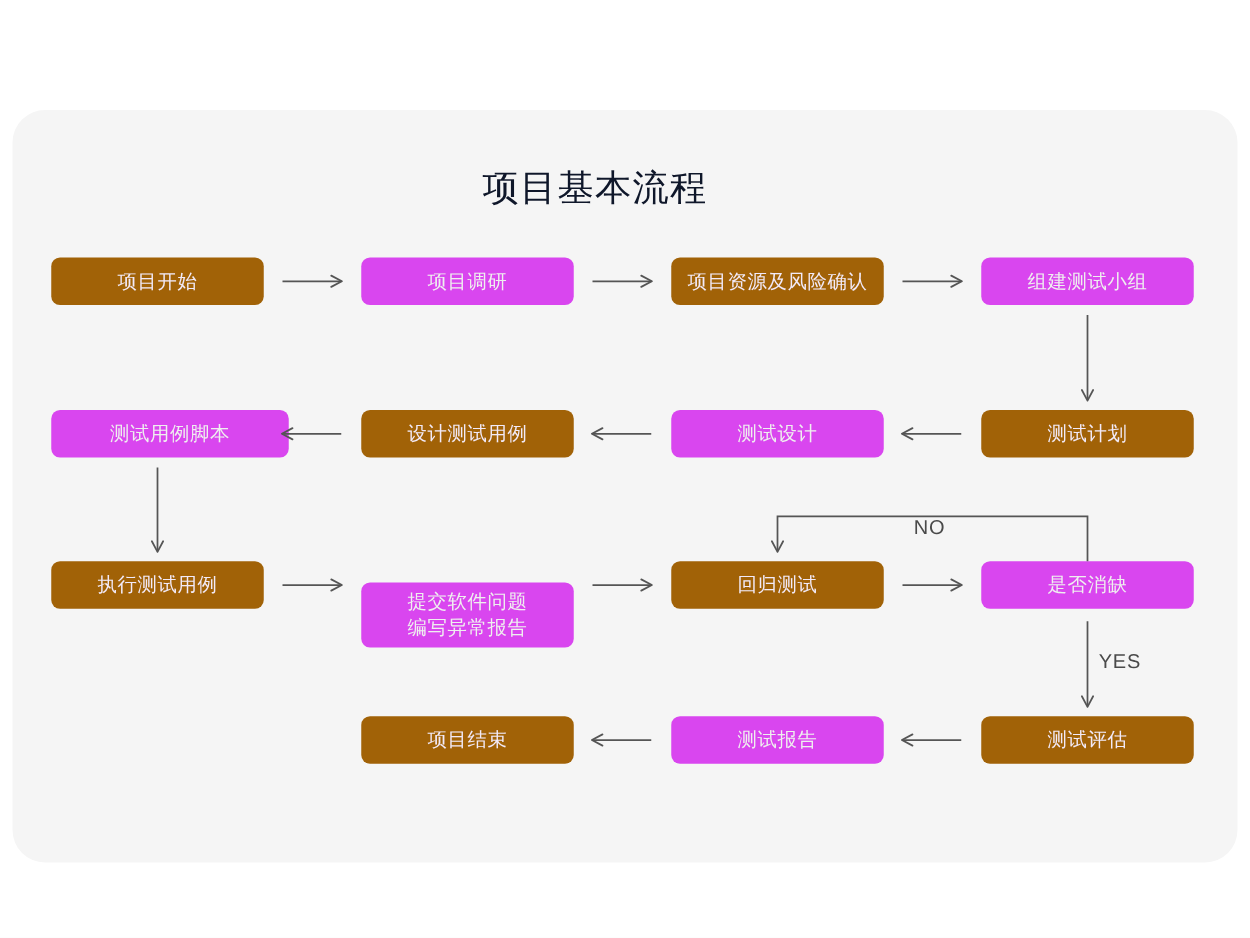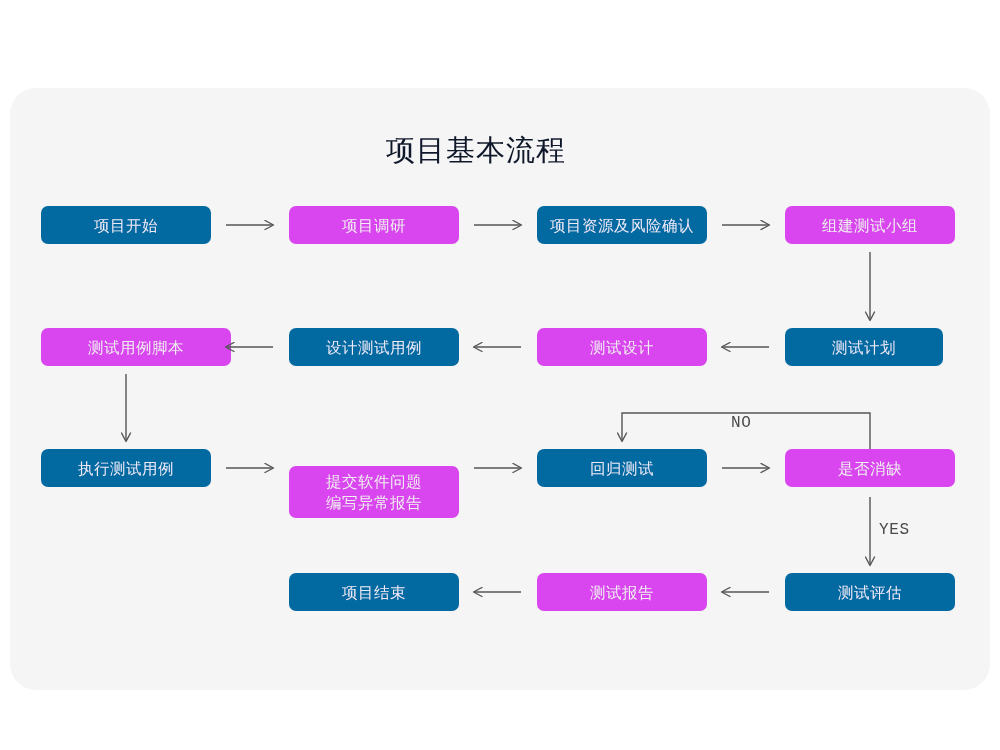--- a/index.html
+++ b/index.html
@@ -48,38 +48,38 @@
     align-items: center;
     justify-content: center;
     text-align: center;
     font-size: 15.5px;
     line-height: 21px;
     letter-spacing: 0.5px;
     white-space: pre-line;
     font-family: "Liberation Sans", "DejaVu Sans", sans-serif;
   }
   .node.purple {
-    background: #0369a1;
+    background: #a16207;
     color: #f2eaf8;
   }
   .node.gray {
     background: #d946ef;
     color: #efefef;
   }
   .arrow-svg {
     position: absolute;
     overflow: visible;
     pointer-events: none;
   }
   .edge-label {
     position: absolute;
     font-size: 16px;
     color: #4a4a4a;
     letter-spacing: 0.6px;
-    font-family: Liberation Mono, monospace;
+    font-family: Liberation Sans, sans-serif;
   }
 </style>
 </head>
 <body>
 
 <div id="canvas">
 
   <div class="card"></div>
 
   <div class="title">项目基本流程</div>
@@ -91,21 +91,21 @@
   <div class="node purple" style="left:537px; top:206px; width:170px; height:38px;">项目资源及风险确认</div>
 
   <div class="node gray" style="left:785px; top:206px; width:170px; height:38px;">组建测试小组</div>
 
   <div class="node gray" style="left:41px; top:328px; width:190px; height:38px;">测试用例脚本</div>
 
   <div class="node purple" style="left:289px; top:328px; width:170px; height:38px;">设计测试用例</div>
 
   <div class="node gray" style="left:537px; top:328px; width:170px; height:38px;">测试设计</div>
 
-  <div class="node purple" style="left:785px; top:328px; width:158px; height:38px;">测试计划</div>
+  <div class="node purple" style="left:785px; top:328px; width:170px; height:38px;">测试计划</div>
 
   <div class="node purple" style="left:41px; top:449px; width:170px; height:38px;">执行测试用例</div>
 
   <div class="node gray" style="left:289px; top:442px; width:170px; height:52px;margin-top:24px;">提交软件问题
 编写异常报告</div>
 
   <div class="node purple" style="left:537px; top:449px; width:170px; height:38px;">回归测试</div>
 
   <div class="node gray" style="left:785px; top:449px; width:170px; height:38px;">是否消缺</div>
 

